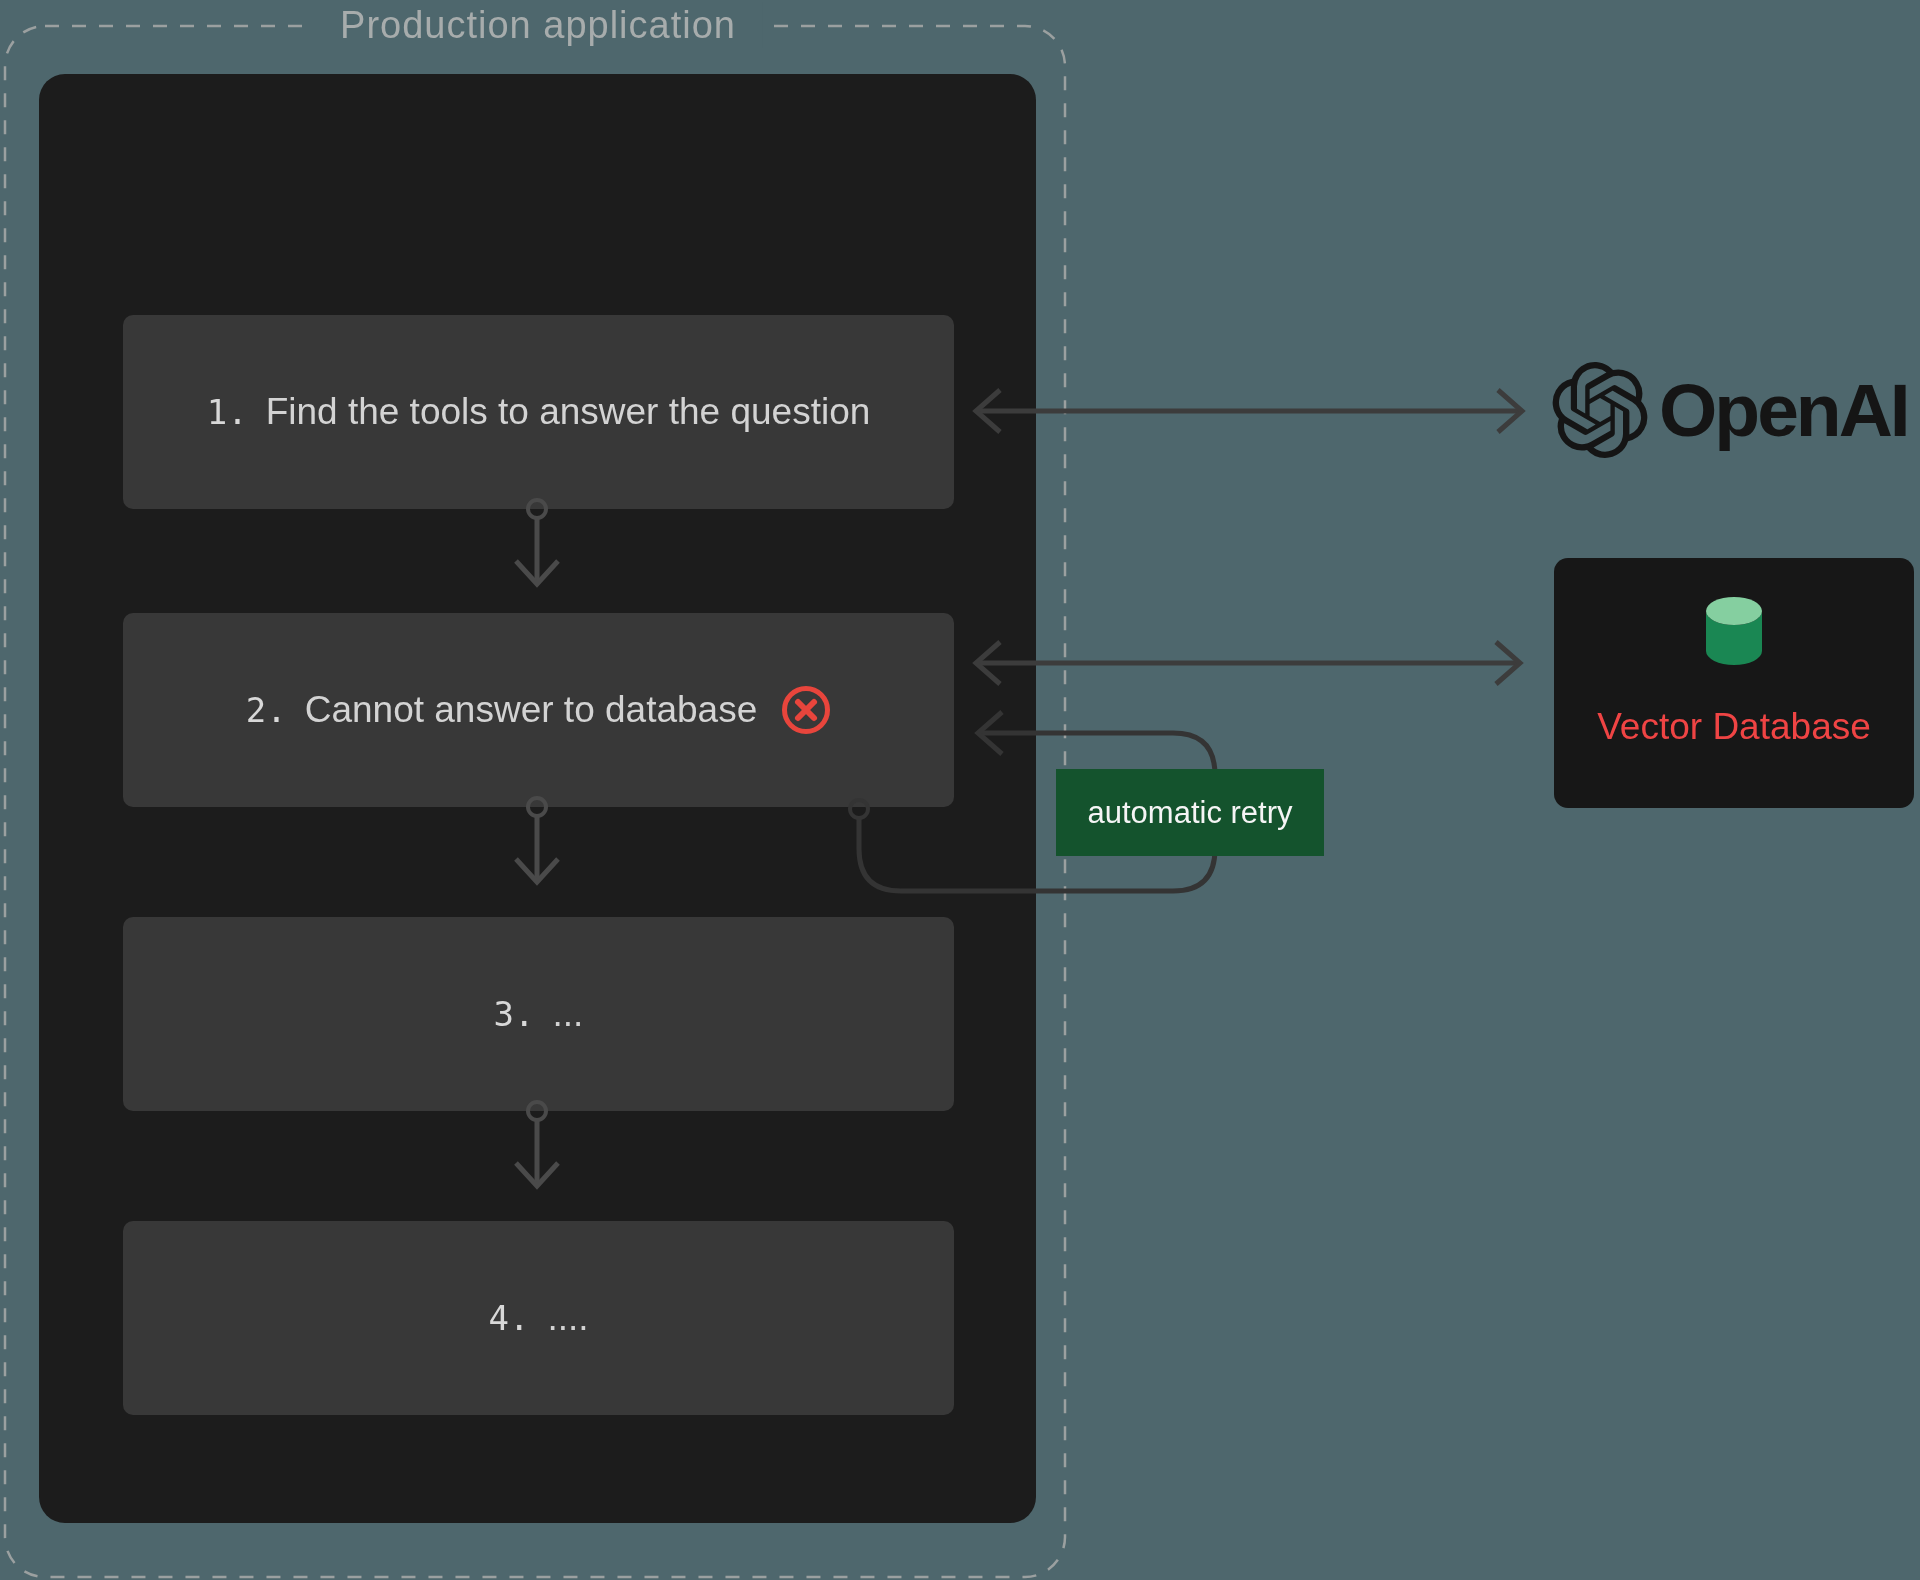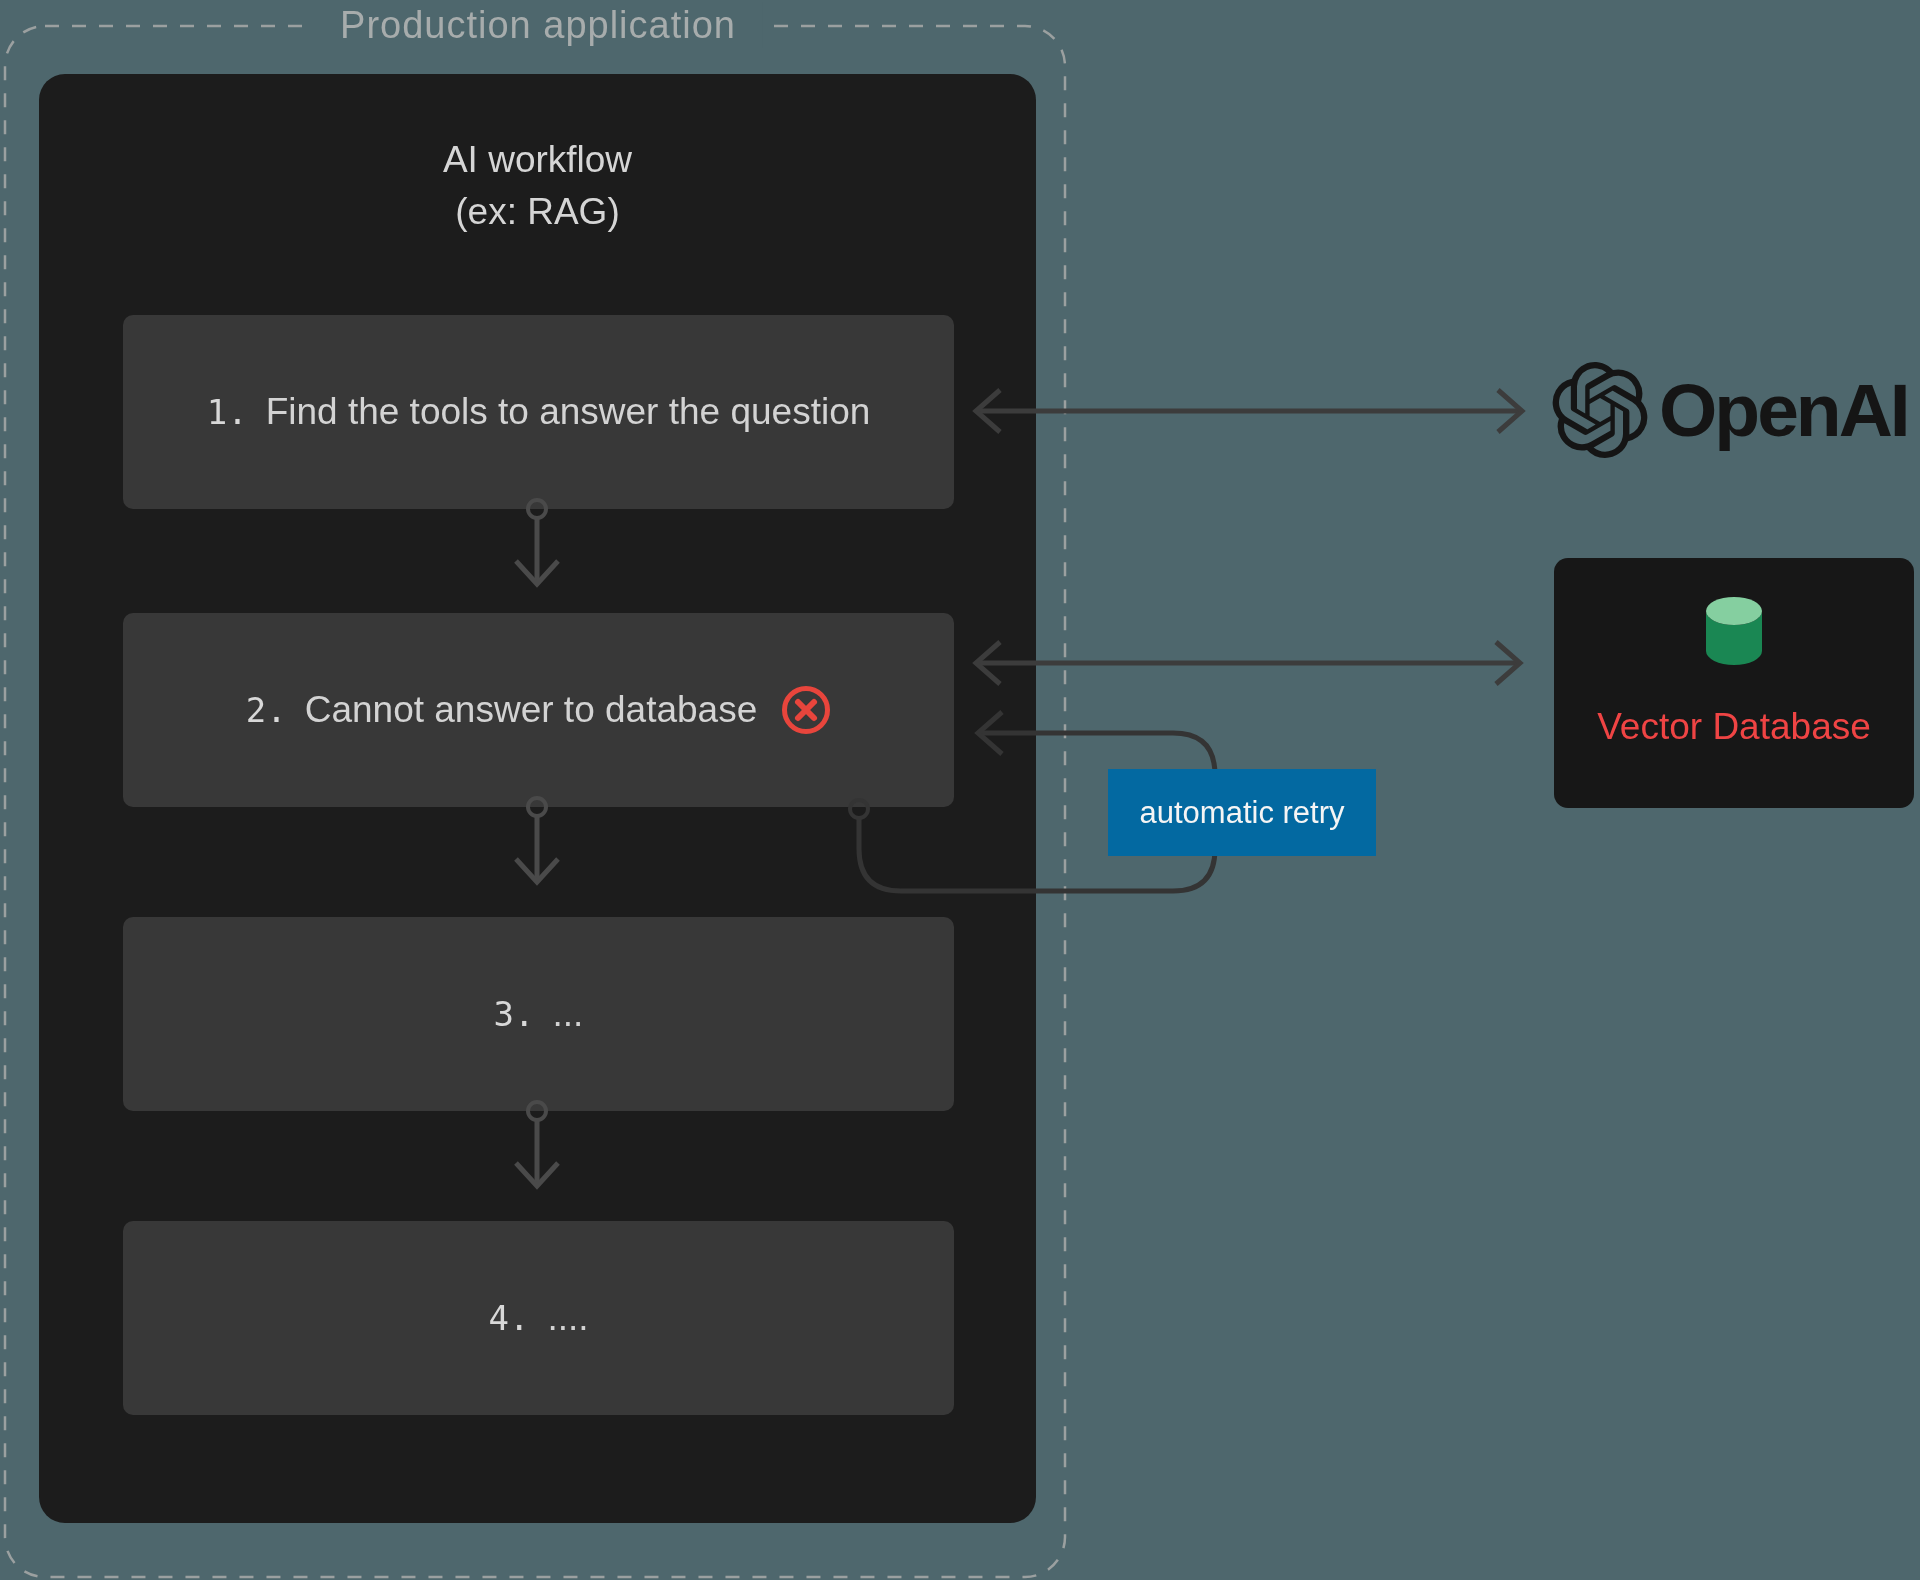--- a/index.html
+++ b/index.html
@@ -95,25 +95,25 @@
 
   #arrows-svg {
     position: absolute;
     left: 0; top: 0;
     z-index: 4;
     pointer-events: none;
   }
 
   .retry-label {
     position: absolute;
-    left: 1108px;
+    left: 1056px;
     top: 769px;
     width: 268px;
     height: 87px;
-    background: #0369a1;
+    background: #14532d;
     color: #f5f5f5;
     font-size: 31px;
     display: flex;
     align-items: center;
     justify-content: center;
     z-index: 5;
     white-space: nowrap;
   }
 
   .openai-logo {
@@ -167,24 +167,20 @@
 
 <div id="stage">
 
   <svg id="border-svg" width="1920" height="1580" viewBox="0 0 1920 1580">
     <rect x="5" y="26" width="1060" height="1551" rx="40" ry="40" fill="none" stroke="#9ba0a0" stroke-width="2.5" stroke-dasharray="14 13"></rect>
   </svg>
 
   <div class="prod-label">Production application</div>
 
   <div class="panel">
-    <div class="panel-title">
-      <div>AI workflow</div>
-      <div>(ex: RAG)</div>
-    </div>
 
     <div class="step s1">
       <span class="num">1.</span>
       <span class="txt">Find the tools to answer the question</span>
     </div>
 
     <div class="step s2">
       <span class="num">2.</span>
       <span class="txt">Cannot answer to database</span>
       <svg class="error-icon" width="50" height="50" viewBox="0 0 50 50">

